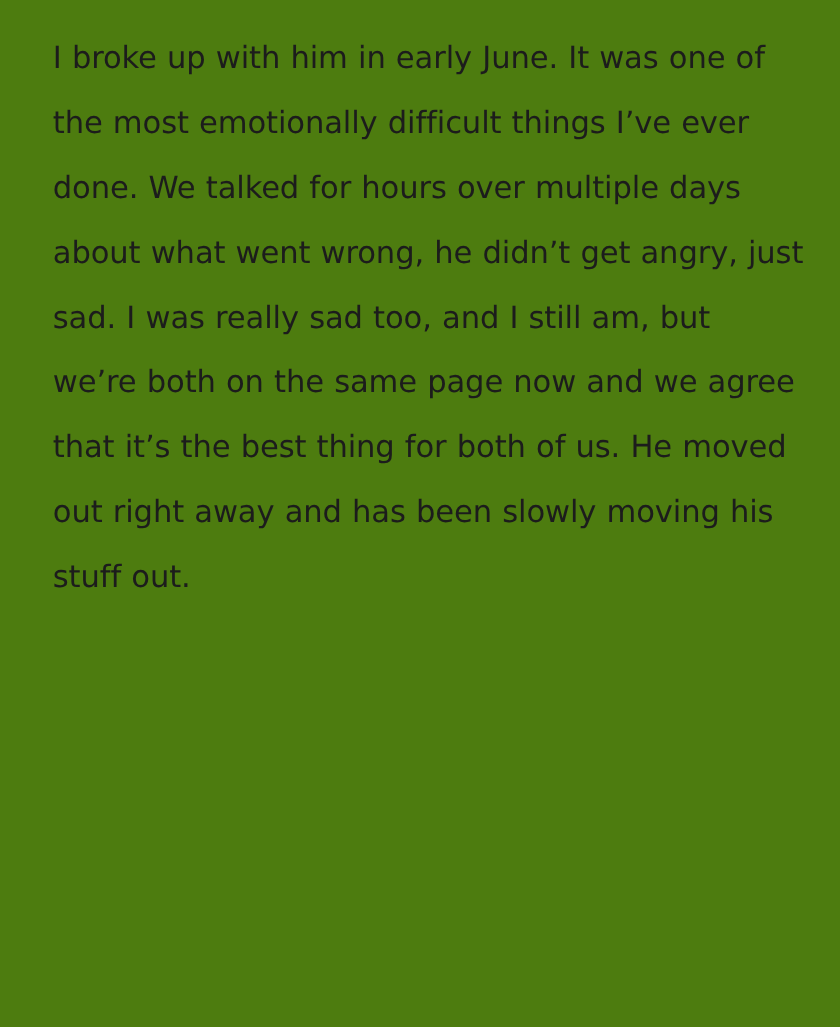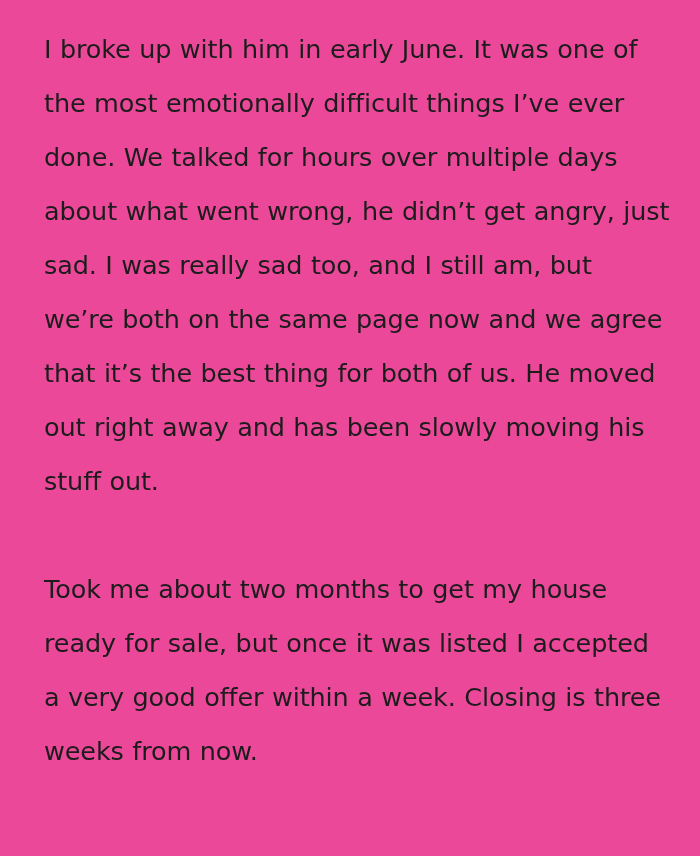--- a/index.html
+++ b/index.html
@@ -10,21 +10,21 @@
     width: 700px;
     height: 856px;
     background: #ffffff;
     font-family: "DejaVu Sans", sans-serif;
     overflow: hidden;
   }
   .page {
     position: relative;
     width: 700px;
     height: 856px;
-    background: #ec4899;
+    background: #4d7c0f;
     box-sizing: border-box;
     padding: 22px 30px 0 44px;
   }
   .paragraph {
     font-size: 25.5px;
     line-height: 54px;
     color: #1c1c1c;
     letter-spacing: -0.1px;
     word-spacing: 0.5px;
     margin: 0;
@@ -34,14 +34,13 @@
   .gap {
     height: 54px;
   }
 </style>
 </head>
 <body>
 
 <div class="page">
   <p class="paragraph">I broke up with him in early June. It was one of the most emotionally difficult things I’ve ever done. We talked for hours over multiple days about what went wrong, he didn’t get angry, just sad. I was really sad too, and I still am, but we’re both on the same page now and we agree that it’s the best thing for both of us. He moved out right away and has been slowly moving his stuff out.</p>
   <div class="gap"></div>
-  <p class="paragraph">Took me about two months to get my house ready for sale, but once it was listed I accepted a very good offer within a week. Closing is three weeks from now.</p>
 </div>
 
 </body></html>

